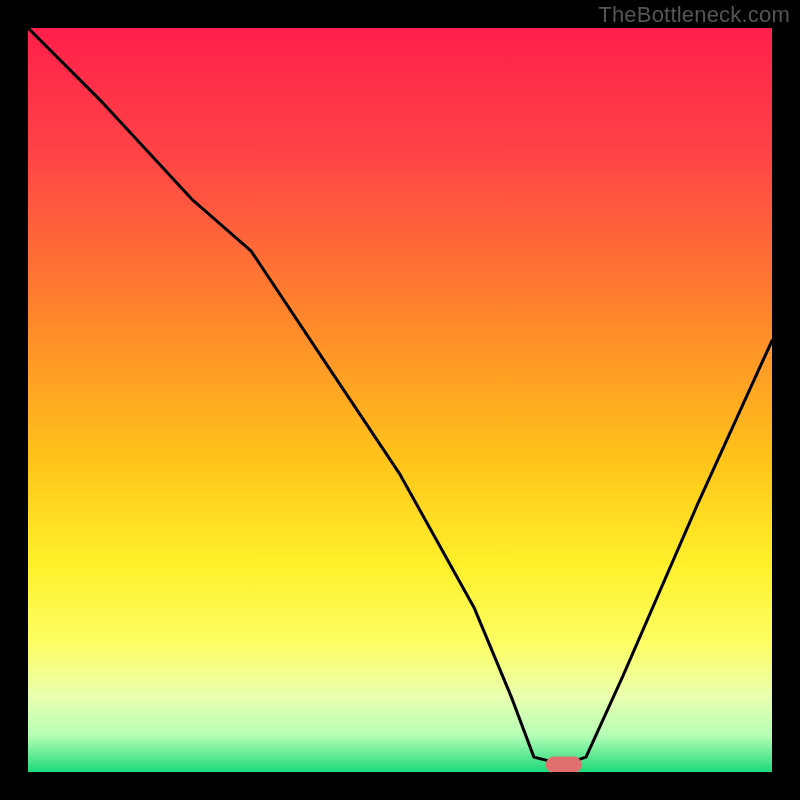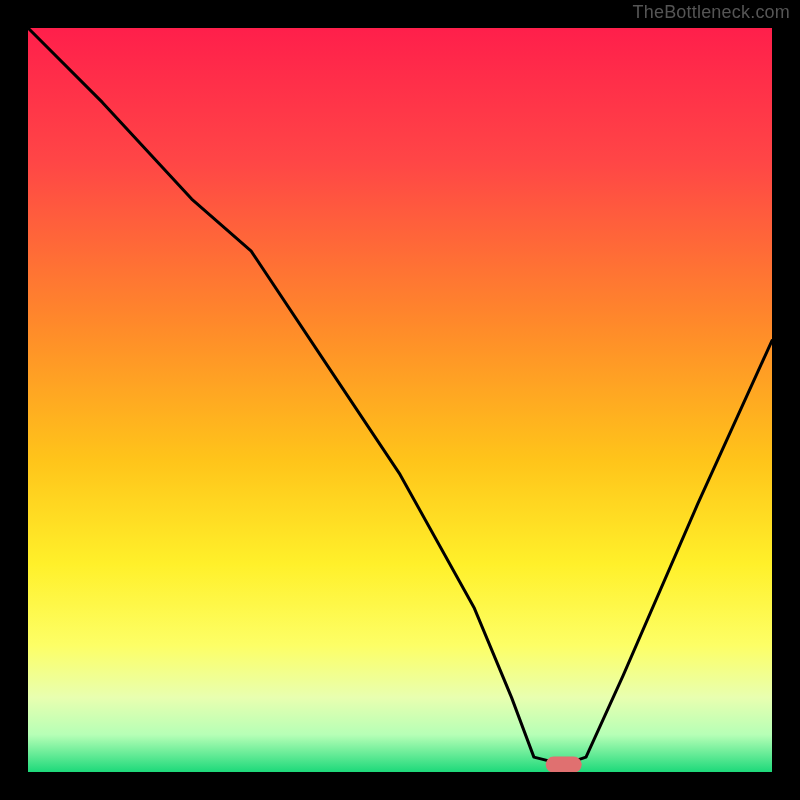--- a/index.html
+++ b/index.html
@@ -25,21 +25,21 @@
     top: 28px;
     width: 744px;
     height: 744px;
     overflow: hidden;
   }
   .watermark {
     position: absolute;
     top: 2px;
     right: 10px;
     color: #555555;
-    font-size: 18px;
+    font-size: 22px;
     font-weight: 500;
     letter-spacing: 0.2px;
     z-index: 10;
   }
   svg {
     display: block;
   }
 </style>
 </head>
 <body>

